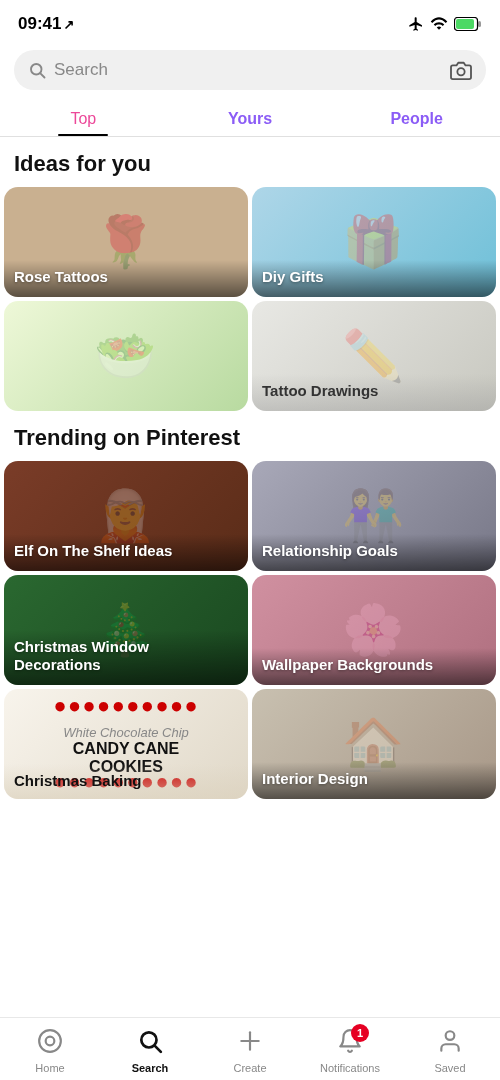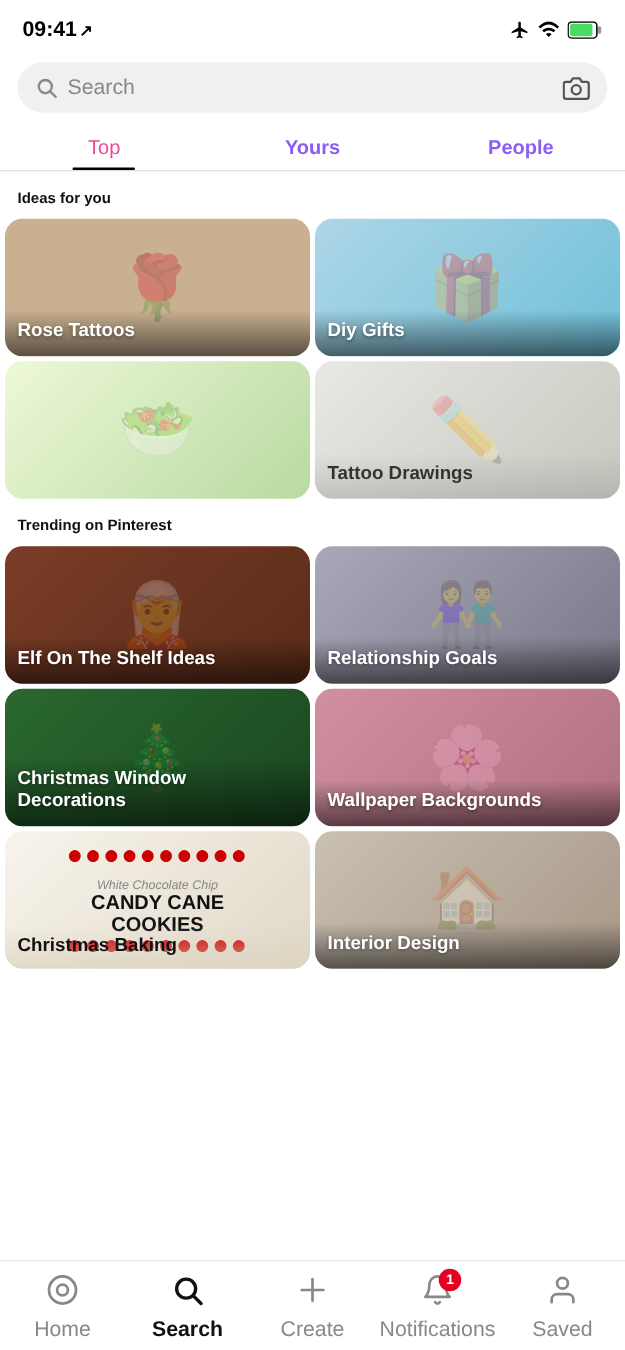--- a/index.html
+++ b/index.html
@@ -82,21 +82,21 @@
       left: 50%;
       transform: translateX(-50%);
       width: 50px;
       height: 2px;
       background: #000;
       border-radius: 1px;
     }
 
     
     .section-title {
-      font-size: 12px;
+      font-size: 22px;
       font-weight: 600;
       color: #111;
       padding: 14px 14px 10px 14px;
     }
 
     
     .grid {
       display: grid;
       grid-template-columns: 1fr 1fr;
       gap: 4px;
@@ -150,21 +150,21 @@
     .nav-icon {
       font-size: 24px;
       color: #888;
       line-height: 1;
       position: relative;
     }
     .nav-item.active .nav-icon {
       color: #111;
     }
     .nav-label {
-      font-size: 17px;
+      font-size: 11px;
       color: #888;
     }
     .nav-item.active .nav-label {
       color: #111;
       font-weight: 600;
     }
     .badge {
       position: absolute;
       top: -4px;
       right: -6px;
@@ -333,21 +333,21 @@
       <div class="grid-label">Christmas Window Decorations</div>
     </div>
     <div class="grid-item item-wallpaper">
       <div class="grid-item-inner" style="opacity:0.25; font-size:50px;">🌸</div>
       <div class="grid-label">Wallpaper Backgrounds</div>
     </div>
 
     <div class="grid-item item-christmas-baking">
       <div style="display:flex; flex-direction:column; align-items:center; justify-content:center; height:100%; padding: 8px;">
         <div style="font-size:9px; color:#c00; font-weight:700; letter-spacing:1px; text-align:center;">⬤ ⬤ ⬤ ⬤ ⬤ ⬤ ⬤ ⬤ ⬤ ⬤</div>
-        <div style="font-size:10px; color:#888; font-style:italic; margin-top:14px;">White Chocolate Chip</div>
+        <div style="font-size:13px; color:#888; font-style:italic; margin-top:14px;">White Chocolate Chip</div>
         <div style="font-size:16px; font-weight:700; color:#111; line-height:1.1; text-align:center;">CANDY CANE<br>COOKIES</div>
         <div style="font-size:9px; color:#c00; font-weight:700; letter-spacing:1px; margin-top:2px;">⬤ ⬤ ⬤ ⬤ ⬤ ⬤ ⬤ ⬤ ⬤ ⬤</div>
       </div>
       <div class="grid-label" style="color:#111; text-shadow:none; background: linear-gradient(to top, rgba(220,210,190,0.7) 0%, rgba(0,0,0,0) 100%);">Christmas Baking</div>
     </div>
     <div class="grid-item item-interior">
       <div class="grid-item-inner" style="opacity:0.3; font-size:50px;">🏠</div>
       <div class="grid-label">Interior Design</div>
     </div>
   </div>

